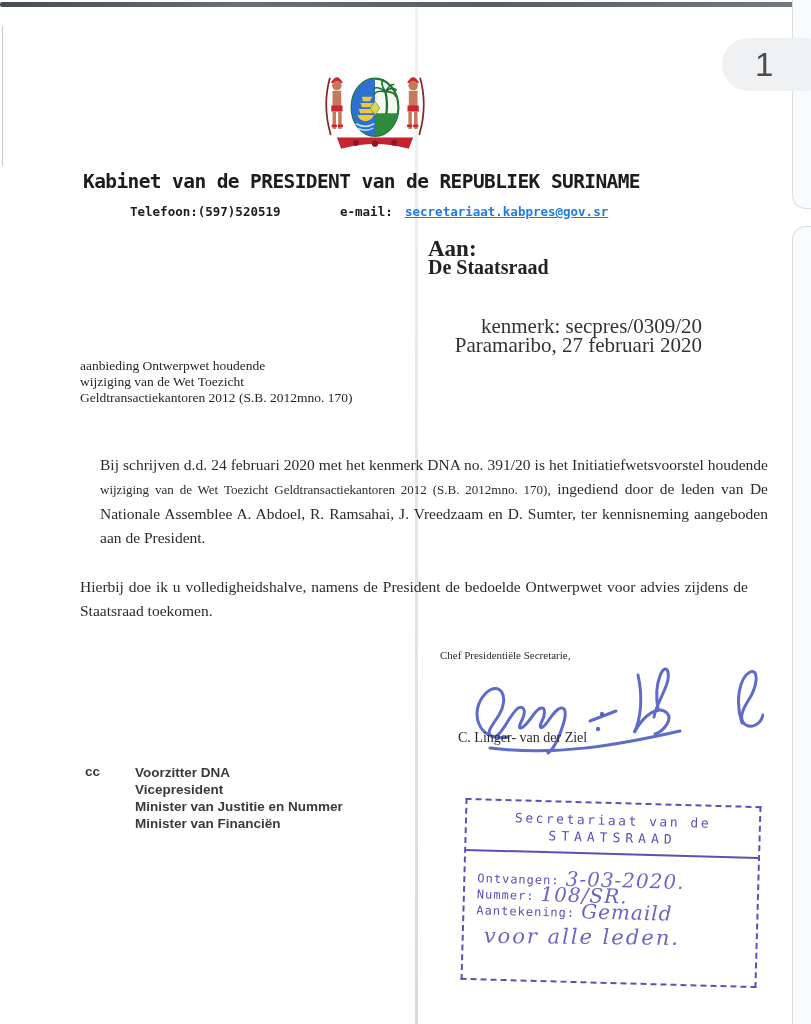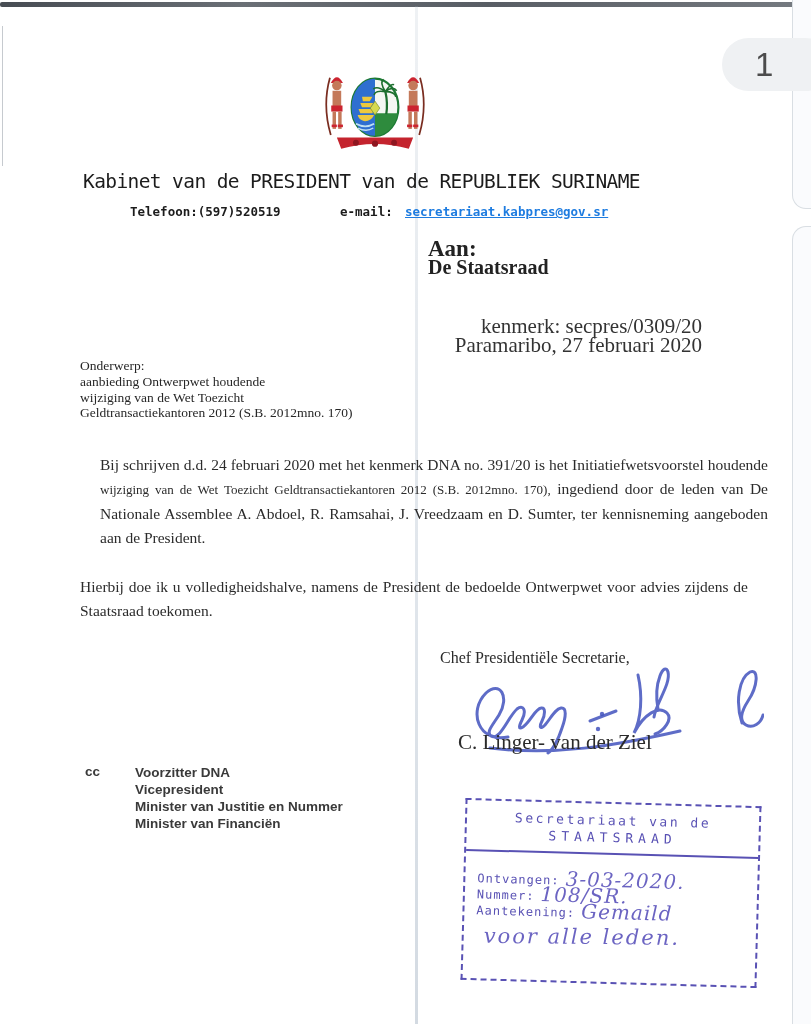--- a/index.html
+++ b/index.html
@@ -24,21 +24,21 @@
 
   
   .page-badge{left:722px;top:38px;width:110px;height:53px;background:#eff1f3;
     border-radius:27px;display:flex;align-items:center;}
   .page-badge span{font-family:"Liberation Sans",sans-serif;font-size:33px;color:#4c4c4c;
     margin-left:33px;}
 
   
   .emblem{left:323px;top:68px;width:104px;height:88px;}
   .org-line{left:83px;top:170px;font-family:"DejaVu Sans Mono",monospace;
-    font-size:19.5px;font-weight:400;letter-spacing:-0.6px;color:#1c1c1c;white-space:nowrap;}
+    font-size:19.5px;font-weight:700;letter-spacing:-0.6px;color:#1c1c1c;white-space:nowrap;}
   .contact-line{left:0;top:204px;width:811px;font-family:"DejaVu Sans Mono",monospace;
     font-size:12.5px;font-weight:700;color:#1c1c1c;white-space:nowrap;}
   .phone{position:absolute;left:130px;}
   .email-label{position:absolute;left:340px;}
   .email{position:absolute;left:405px;color:#1e7ce0;text-decoration:underline;cursor:pointer;}
 
   
   .aan{left:428px;top:236px;font-weight:700;font-size:23px;color:#222;}
   .recipient-name{left:428px;top:256px;font-weight:700;font-size:20px;color:#222;}
   .refblock{left:420px;top:317px;width:282px;text-align:right;font-size:21px;
@@ -48,23 +48,23 @@
   .subject{left:80px;top:358px;font-size:13.5px;line-height:15.8px;color:#272727;}
 
   
   .body-p{left:80px;width:668px;font-size:15.5px;line-height:24px;text-align:justify;
     color:#2b2b2b;margin:0;}
   .p1{top:453px;margin-left:20px;}
   .p2{top:575px;}
   .small-inline{font-size:13px;}
 
   
-  .sig-title{left:440px;top:649px;font-size:16px;color:#2b2b2b;white-space:nowrap;}
+  .sig-title{left:440px;top:649px;font-size:11px;color:#2b2b2b;white-space:nowrap;}
   .sig-ink{left:442px;top:657px;width:322px;height:100px;}
-  .sig-name{left:458px;top:730px;font-size:21px;color:#2b2b2b;white-space:nowrap;text-align:center;}
+  .sig-name{left:458px;top:730px;font-size:14px;color:#2b2b2b;white-space:nowrap;text-align:center;}
 
   
   .cc-label{left:85px;top:764px;font-family:"Liberation Sans",sans-serif;
     font-size:13.5px;font-weight:600;color:#3a3a3a;}
   .cc-list{left:135px;top:764px;list-style:none;margin:0;padding:0;
     font-family:"Liberation Sans",sans-serif;font-size:13.5px;font-weight:600;
     line-height:17px;color:#3a3a3a;}
 
   
   .stamp{left:463px;top:802px;width:292px;height:178px;
@@ -155,21 +155,20 @@
 
 <div class="abs aan">Aan:</div>
 <div class="abs recipient-name">De Staatsraad</div>
 
 <div class="abs refblock">
   <div>kenmerk: secpres/0309/20</div>
   <div>Paramaribo, 27 februari 2020</div>
 </div>
 
 <div class="abs subject">
-  <div>Onderwerp:</div>
   <div>aanbieding Ontwerpwet  houdende</div>
   <div> wijziging van de Wet Toezicht</div>
   <div>Geldtransactiekantoren 2012 (S.B. 2012mno. 170)</div>
 </div>
 
 <p class="abs body-p p1"><span>Bij schrijven d.d. 24 februari 2020 met het kenmerk  DNA no. 391/20 is het Initiatiefwetsvoorstel houdende </span><span class="small-inline">wijziging van de Wet Toezicht Geldtransactiekantoren 2012 (S.B. 2012mno. 170),</span><span> ingediend door de leden van De Nationale Assemblee A. Abdoel, R. Ramsahai, J. Vreedzaam en D. Sumter, ter kennisneming aangeboden aan de President.</span></p>
 
 <p class="abs body-p p2">Hierbij doe ik u volledigheidshalve, namens de President de bedoelde Ontwerpwet voor advies zijdens de Staatsraad toekomen.</p>
 
 <div class="abs sig-title">Chef Presidentiële Secretarie,</div>

